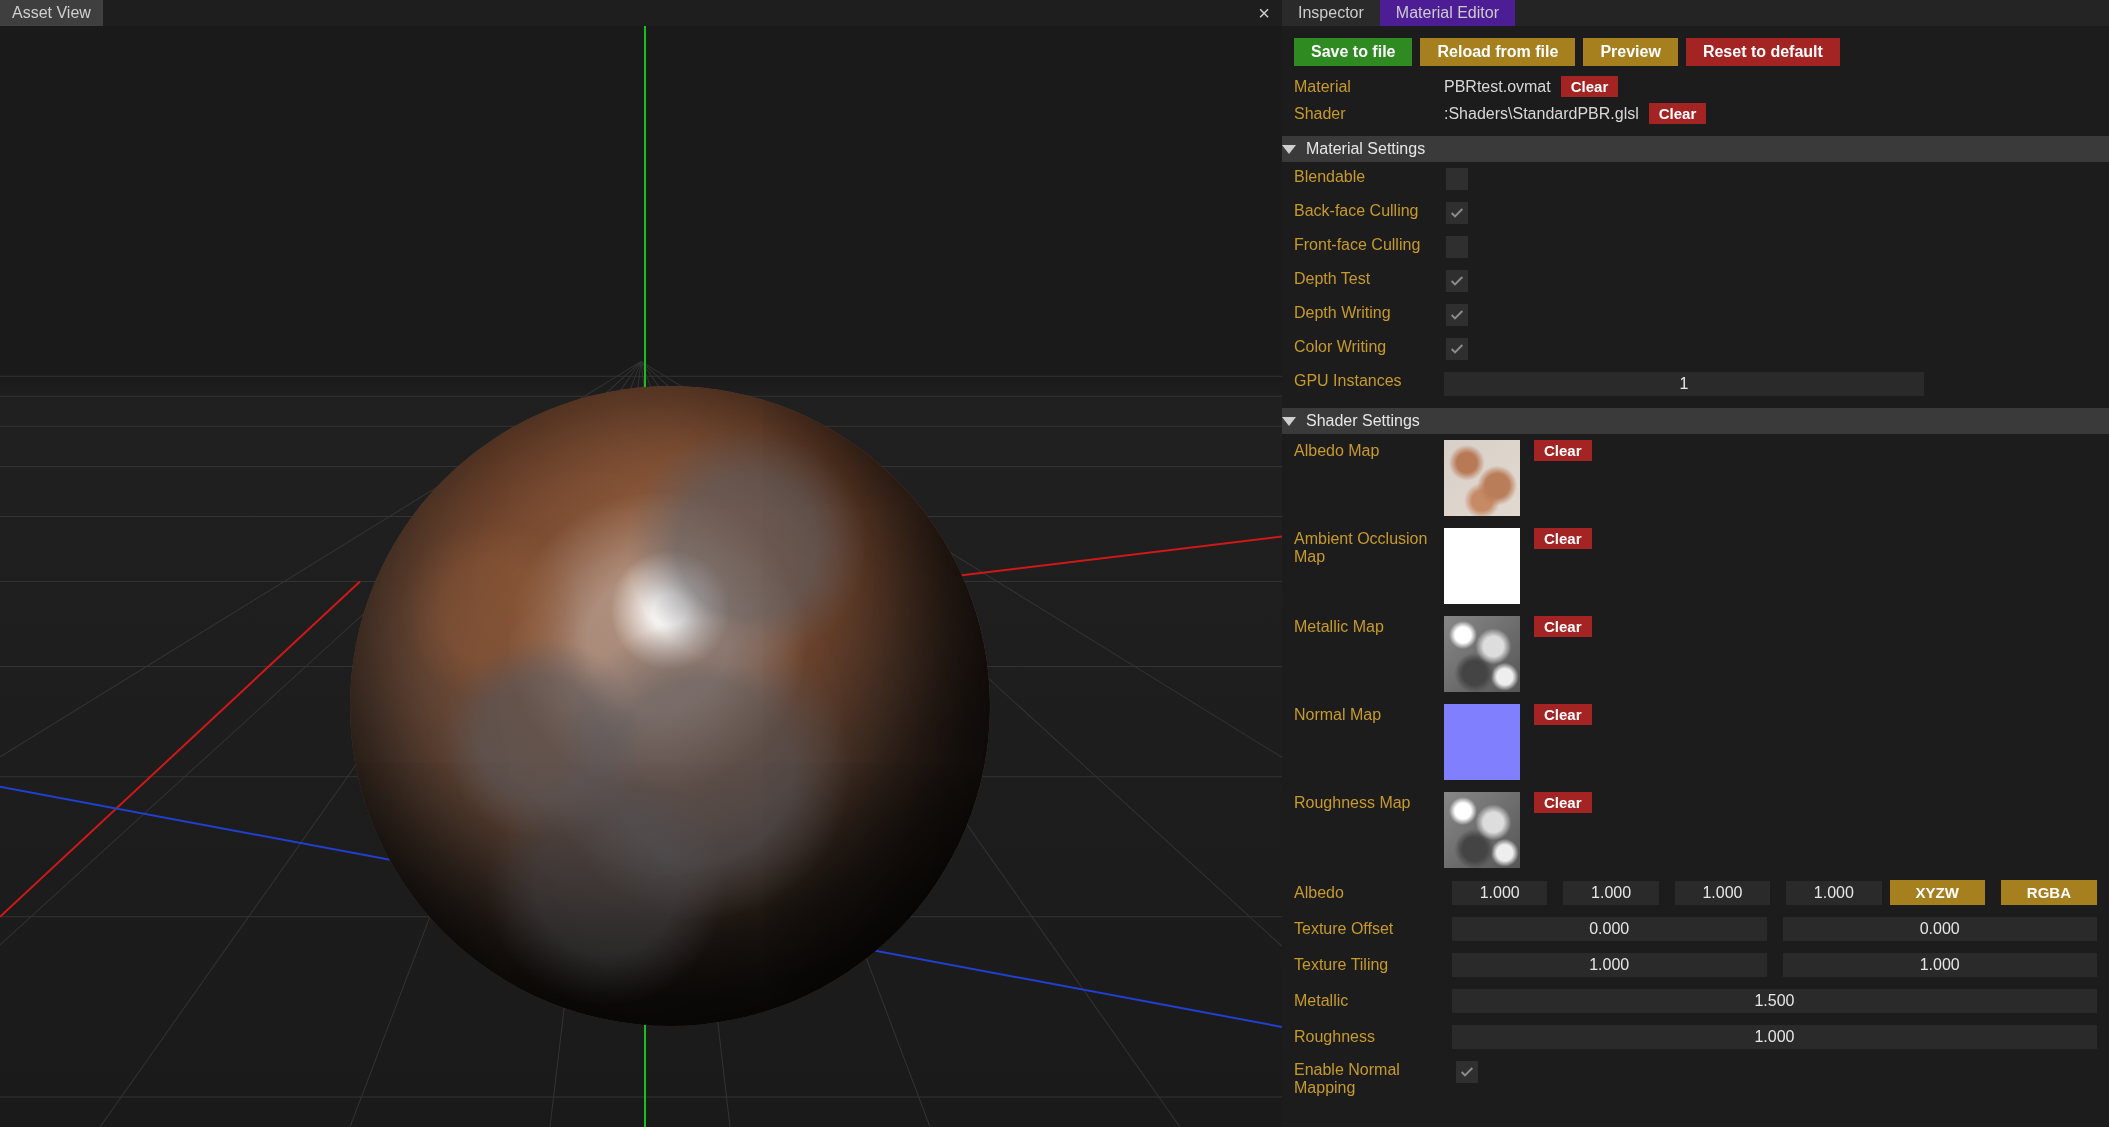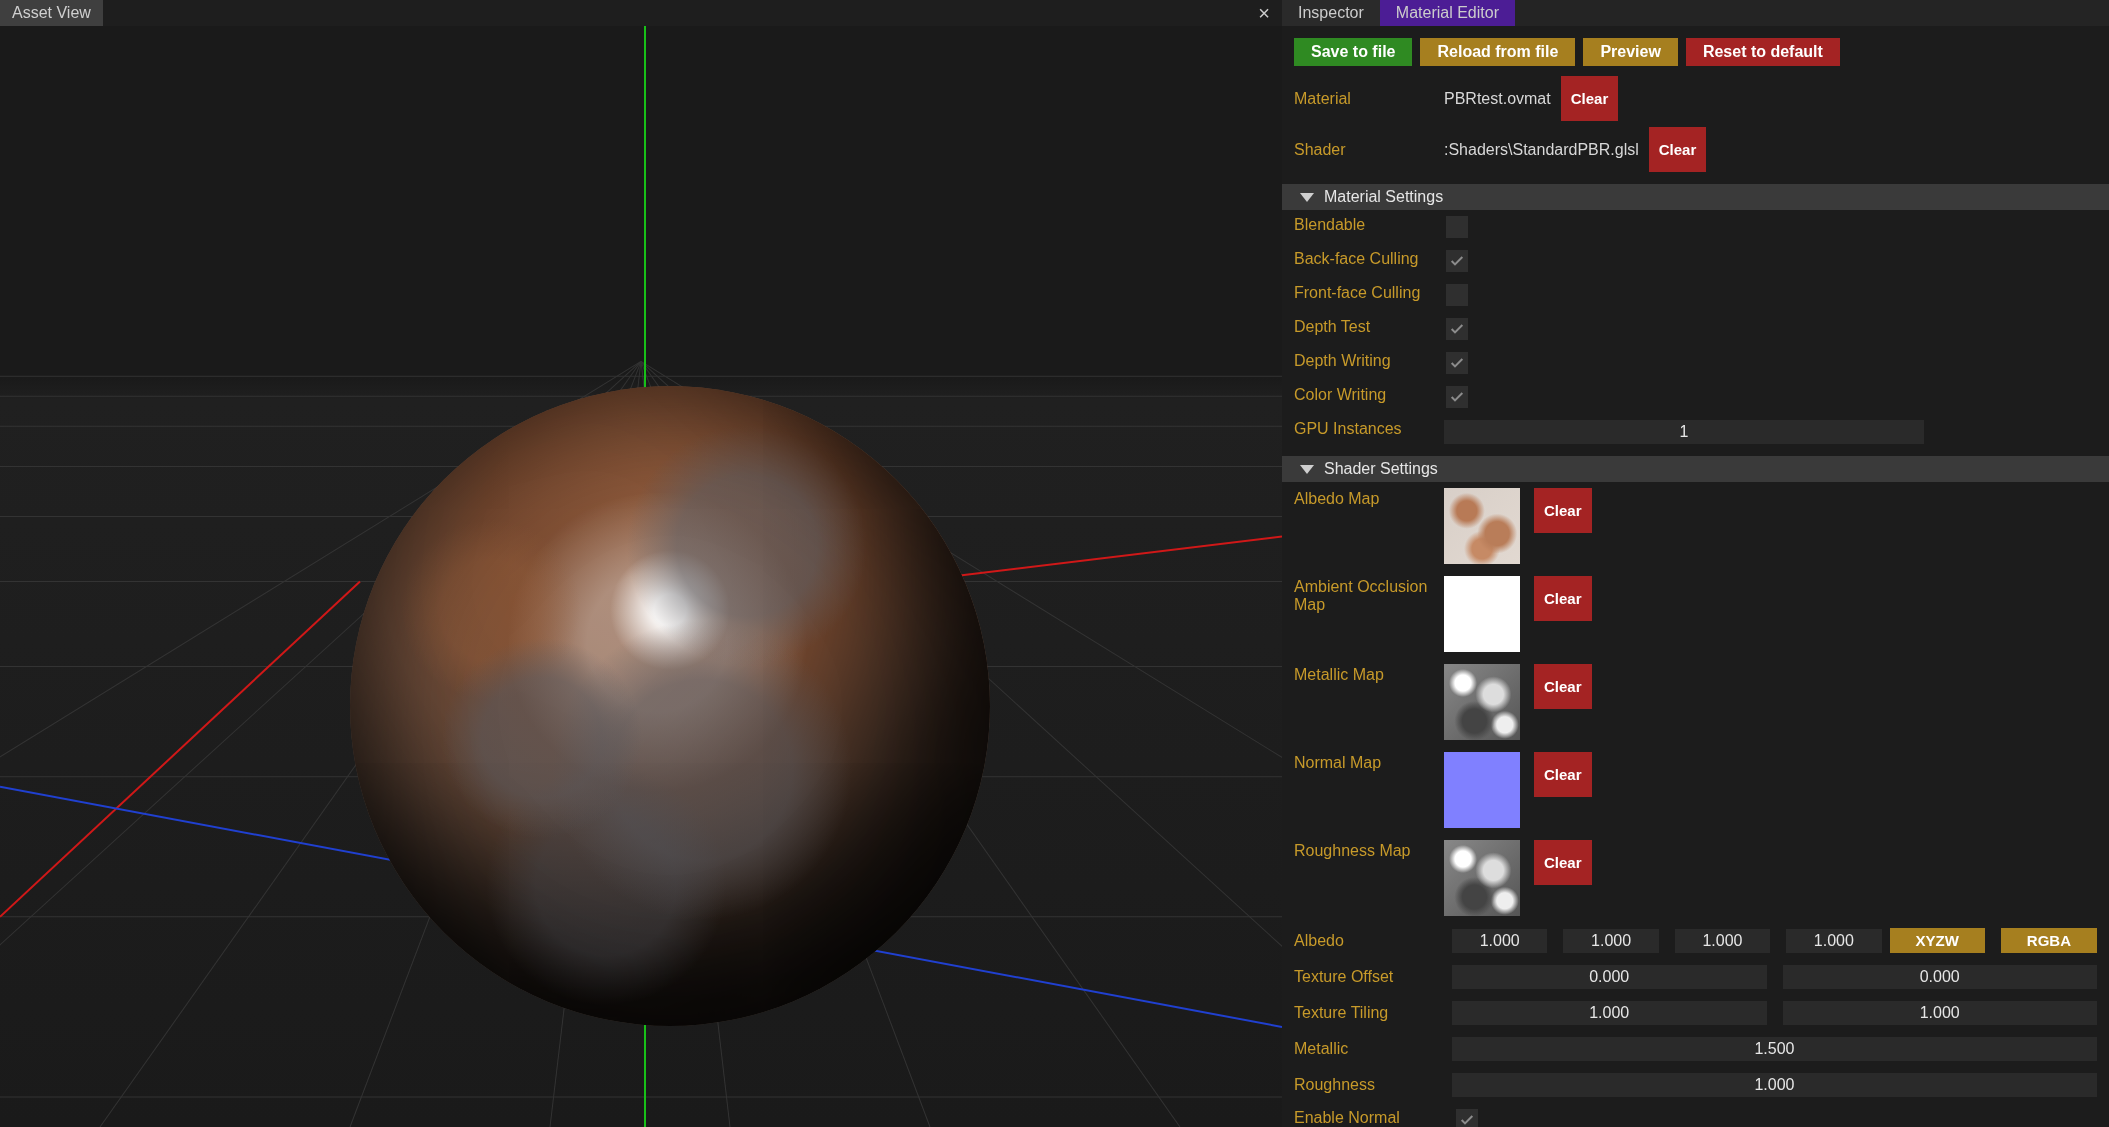--- a/index.html
+++ b/index.html
@@ -43,27 +43,27 @@
 .rtab{color:#ccc;font-size:16px;padding:4px 16px;display:flex;align-items:flex-start;cursor:pointer;}
 .rtab.active{background:#4c1d95;}
 .rtab.inactive{background:#2a2a2a;}
 
 .rcontent{flex:1;overflow-y:auto;padding:0;}
 .action-row{display:flex;gap:8px;padding:12px 12px 10px 12px;}
 .btn{border:none;color:#fff;font-size:16px;font-weight:bold;padding:5px 17px;cursor:pointer;}
 .btn.green{background:#2f8a22;}
 .btn.gold{background:#a67f1f;}
 .btn.red{background:#a42323;}
-.btn.small{font-size:15px;padding:14px 10px;font-weight:bold;}
+.btn.small{font-size:15px;padding:2px 10px;font-weight:bold;}
 
 .kv{display:flex;align-items:center;padding:0 12px 6px 12px;font-size:16px;}
 .kv .k{color:#c79a2a;width:150px;}
 .kv .v{color:#d8d8d8;margin-right:10px;}
 
-.section-hdr{background:#3a3a3a;color:#e6e6e6;font-size:16px;padding:4px 18px;display:flex;align-items:center;gap:10px;margin-top:6px;}
+.section-hdr{background:#3a3a3a;color:#e6e6e6;font-size:16px;padding:4px 0;display:flex;align-items:center;gap:10px;margin-top:6px;}
 .tri{width:0;height:0;border-left:7px solid transparent;border-right:7px solid transparent;border-top:9px solid #cfcfcf;}
 
 .prop-row{display:flex;align-items:flex-start;padding:6px 12px;font-size:16px;}
 .prop-row .plabel{color:#c79a2a;width:150px;}
 .chk{width:22px;height:22px;background:#2f2f2f;display:flex;align-items:center;justify-content:center;margin-left:2px;}
 .chk.checked svg{display:block;}
 .chk svg{display:none;width:16px;height:16px;}
 .chk.checked{background:#2f2f2f;}
 .chk path{stroke:#8c8c8c;stroke-width:3;fill:none;}
 

